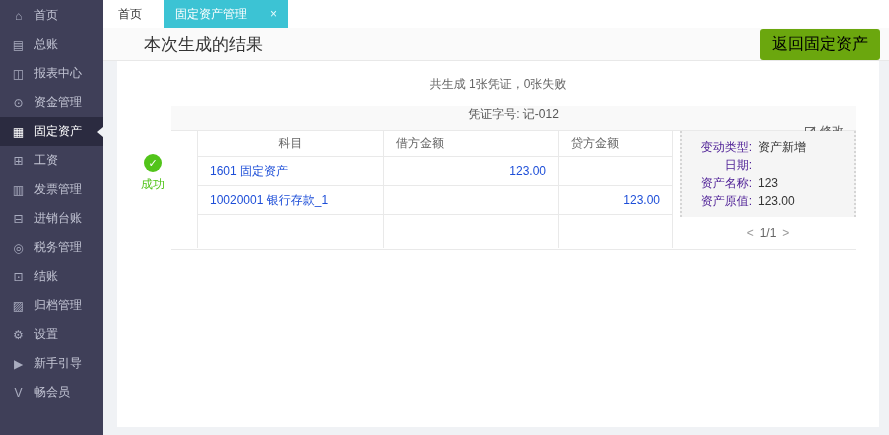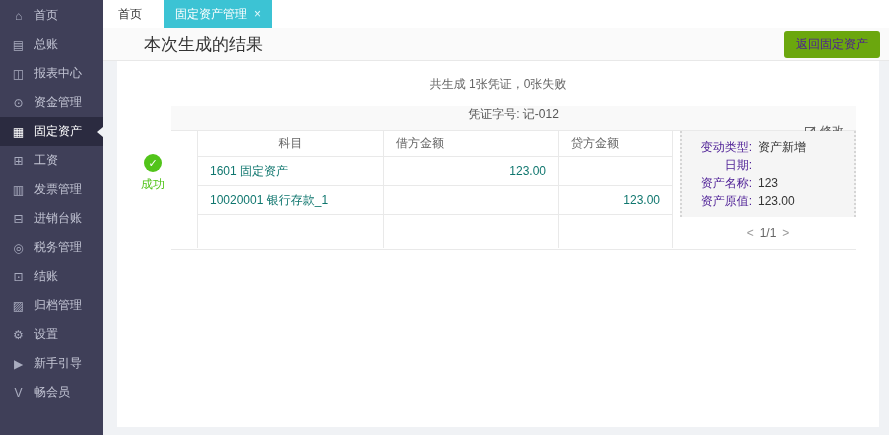--- a/index.html
+++ b/index.html
@@ -14,28 +14,28 @@
   .sidebar-item.active { background:#2b2b40; color:#ffffff; }
   .sidebar-item.active .icn { color:#ffffff; }
   .notch { position:absolute; right:0; top:50%; margin-top:-5px; width:0; height:0;
            border-top:5px solid transparent; border-bottom:5px solid transparent; border-right:6px solid #f0f2f5; }
 
   
   .main { flex:1; display:flex; flex-direction:column; min-width:0; }
 
   .tabbar { height:28px; background:#ffffff; display:flex; align-items:stretch; flex-shrink:0; }
   .tab-home { display:flex; align-items:center; padding:0 13px; margin-left:2px; font-size:12px; color:#333; cursor:pointer; }
-  .tab-active { display:flex; align-items:center; gap:7px; padding:0 11px; margin-left:9px;
+  .tab-active { display:flex; align-items:center; gap:23px; padding:0 11px; margin-left:9px;
                 background:#3cc3d4; color:#fff; font-size:12px; cursor:pointer; }
   .tab-close { font-size:12px; color:#e6fbfd; cursor:pointer; }
 
   .titlebar { height:33px; background:#fafafa; border-bottom:1px solid #e8e8e8; display:flex; align-items:center;
               padding:0 9px 0 17px; flex-shrink:0; }
   .page-title { font-size:17px; color:#333;margin-left:24px; }
-  .back-btn { margin-left:auto; background:#6ba70e; color:#4c1d95; font-size:12px; padding:5px 12px;
+  .back-btn { margin-left:auto; background:#6ba70e; color:#000000; font-size:16px; padding:5px 12px;
               border:none; border-radius:3px; cursor:pointer; }
 
   .content { flex:1; padding:0 10px 8px 14px; min-height:0; }
   .card { background:#ffffff; height:100%; padding-top:15px; }
 
   .summary { text-align:center; font-size:12px; color:#666; }
 
   .result-block { display:flex; margin:13px 23px 0 18px; }
   .success-col { width:36px; display:flex; flex-direction:column; align-items:center; gap:4px; margin-top:48px; flex-shrink:0; }
   .success-circle { width:18px; height:18px; border-radius:50%; background:#52c41a; color:#fff;
@@ -43,21 +43,21 @@
   .success-text { font-size:12px; color:#52c41a; }
 
   .voucher { flex:1; border-bottom:1px solid #e9e9e9; min-width:0; }
   .voucher-header { height:25px; background:#f9f9f9; border-bottom:1px solid #e9e9e9; display:flex;
                     align-items:center; padding:0 12px; font-size:12px; color:#555;flex-direction:column; }
   .edit-link { margin-left:auto; display:flex; align-items:center; gap:4px; color:#555; font-size:12px; cursor:pointer; }
 
   .voucher-body { display:flex; align-items:flex-start; }
   .acct-table { flex:1; margin-left:26px; border-left:1px solid #e9e9e9; border-right:1px solid #e9e9e9;
                 display:grid; grid-template-columns: 186px 175px 1fr; font-size:12px; min-width:0; }
-  .acct-table .cell { border-bottom:1px solid #e9e9e9; display:flex; align-items:center; padding:0 12px; color:#0f766e; }
+  .acct-table .cell { border-bottom:1px solid #e9e9e9; display:flex; align-items:center; padding:0 12px; color:#1d4ed8; }
   .acct-table .c1 { border-right:1px solid #e9e9e9; }
   .acct-table .c2 { border-right:1px solid #e9e9e9; }
   .acct-table .hd { height:26px; color:#666; }
   .acct-table .hd.c1 { justify-content:center; }
   .acct-table .rw { height:29px; }
   .acct-table .num { justify-content:flex-end; }
   .acct-table .empty { height:33px; border-bottom:none; }
 
   .side-col { width:176px; margin-left:7px; flex-shrink:0; }
   .side-panel { background:#f5f5f5; border-left:2px dotted #d5d5d5; border-right:2px dotted #d5d5d5;

